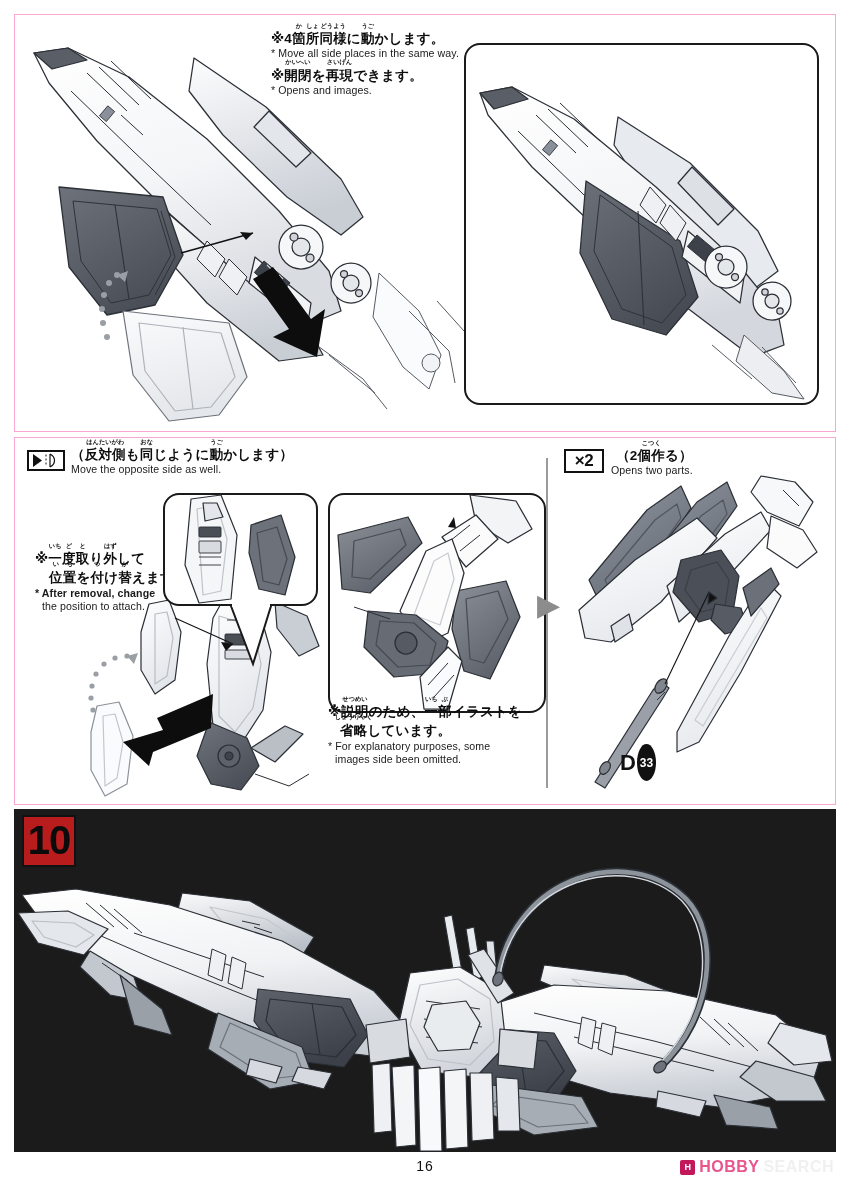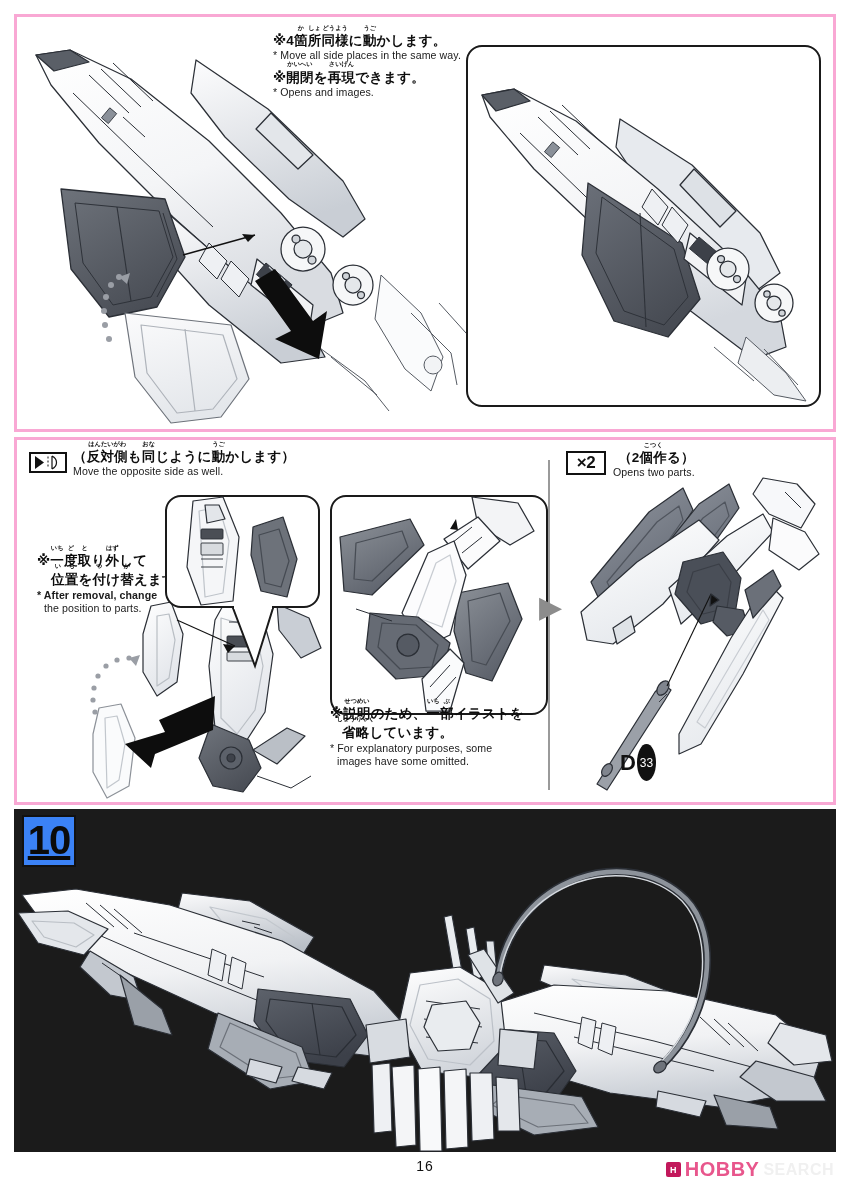--- a/index.html
+++ b/index.html
@@ -4,21 +4,21 @@
 <style>
   html,body{margin:0;padding:0;background:#fff;}
   body{
     width:850px;height:1200px;position:relative;overflow:hidden;
     font-family:"Liberation Sans","DejaVu Sans",sans-serif;
     color:#111;
   }
   .page{position:absolute;inset:0;width:850px;height:1200px;background:#ffffff;}
 
   
-  .panel{position:absolute;border:3px solid #f9a8d4;background:#fff;box-sizing:border-box;}
+  .panel{position:absolute;border:1px solid #f9a8d4;background:#fff;box-sizing:border-box;}
   #panel-1{left:14px;top:14px;width:822px;height:418px;}
   #panel-2{left:14px;top:437px;width:822px;height:368px;}
   #panel-3{left:14px;top:809px;width:822px;height:343px;border:none;background:#1b1b1b;}
 
   .inner-box{position:absolute;border:2px solid #1a1a1a;border-radius:16px;background:#fff;box-sizing:border-box;}
 
   
   .note{position:absolute;line-height:1.16;}
   .jp{font-size:13.5px;font-weight:700;letter-spacing:.2px;color:#0d0d0d;white-space:nowrap;}
   .jp .ruby{display:inline-block;position:relative;}
@@ -34,47 +34,47 @@
   .mirror-badge{
     position:absolute;width:38px;height:21px;border:2px solid #111;background:#fff;
     display:flex;align-items:center;justify-content:center;box-sizing:border-box;
   }
   .x2-badge{
     position:absolute;width:40px;height:24px;border:2.5px solid #111;background:#fff;
     display:flex;align-items:center;justify-content:center;box-sizing:border-box;
     font-size:17px;font-weight:700;letter-spacing:-.5px;
   }
   .step-badge{
-    position:absolute;background:#3b82f6;border:2px solid #111;
+    position:absolute;background:#b91c1c;border:2px solid #111;
     display:flex;align-items:center;justify-content:center;box-sizing:border-box;
-    font-size:40px;font-weight:700;line-height:1;letter-spacing:-1px;color:#0b0b0b;text-decoration:underline;
+    font-size:40px;font-weight:700;line-height:1;letter-spacing:-1px;color:#0b0b0b;
   }
   #step-10-badge{left:8px;top:6px;width:54px;height:52px;padding-bottom:2px;}
 
   
   .part-label{position:absolute;font-size:22px;font-weight:700;display:flex;align-items:center;gap:1px;color:#111;}
   .circle-num{
     display:inline-flex;align-items:center;justify-content:center;
     width:19px;height:37px;border-radius:50%;background:#111;color:#fff;
-    font-size:12px;font-weight:400;line-height:1;
+    font-size:12px;font-weight:700;line-height:1;
   }
 
   
   #page-number{
     position:absolute;left:0;right:0;top:1158px;text-align:center;
     font-size:14px;color:#111;letter-spacing:1px;
   }
   #watermark{
     position:absolute;right:16px;top:1158px;display:flex;align-items:center;gap:4px;
   }
   #watermark .wm-mark{
     width:15px;height:15px;background:#c2185b;border-radius:2px;
     display:flex;align-items:center;justify-content:center;color:#fff;font-size:9px;font-weight:700;
   }
-  #watermark .wm-a{font-size:20px;font-weight:700;color:#e8568c;letter-spacing:.5px;}
+  #watermark .wm-a{font-size:16px;font-weight:700;color:#e8568c;letter-spacing:.5px;}
   #watermark .wm-b{font-size:16px;font-weight:700;color:#f0f0f0;letter-spacing:.5px;}
 
   .divider{position:absolute;background:#9a9a9a;}
   .gray-arrow{position:absolute;color:#8c8c8c;font-size:30px;line-height:1;}
 
   svg{display:block;overflow:visible;}
   .art{position:absolute;}
 </style>
 </head>
 <body>
@@ -262,21 +262,21 @@
     </div>
 
     <div class="note" style="left:20px;top:113px;">
       <div class="jp">
         ※<span class="ruby">一<span class="rb-top">いち</span></span><span class="ruby">度<span class="rb-top">ど</span></span><span class="ruby">取<span class="rb-top">と</span></span>り<span class="ruby">外<span class="rb-top">はず</span></span>して
       </div>
       <div class="jp" style="margin-top:3px;padding-left:14px;">
         <span class="ruby">位<span class="rb-top">い</span></span><span class="ruby">置<span class="rb-top">ち</span></span>を<span class="ruby">付<span class="rb-top">つ</span></span>け<span class="ruby">替<span class="rb-top">か</span></span>えます。
       </div>
       <div class="en" style="margin-top:2px;font-weight:bold;">* After removal, change</div>
-      <div class="en" style="padding-left:7px;">  the position to parts.</div>
+      <div class="en" style="padding-left:7px;">  the position to attach.</div>
     </div>
 
     <div class="art" style="left:48px;top:160px;width:270px;height:200px;">
       <svg width="270" height="200" viewBox="0 0 270 200">
         <defs>
           <linearGradient id="p2-l" x1="0" y1="0" x2="0.4" y2="1">
             <stop offset="0%" stop-color="#ffffff"></stop>
               <stop offset="100%" stop-color="#e2e5ea"></stop>
           </linearGradient>
           <linearGradient id="p2-d" x1="0" y1="0" x2="0.6" y2="1">
@@ -386,21 +386,21 @@
     </div>
 
     <div class="note" style="left:313px;top:266px;">
       <div class="jp">
         ※<span class="ruby">説明<span class="rb-top">せつめい</span></span>のため、<span class="ruby">一<span class="rb-top">いち</span></span><span class="ruby">部<span class="rb-top">ぶ</span></span>イラストを
       </div>
       <div class="jp" style="margin-top:3px;padding-left:12px;">
         <span class="ruby">省略<span class="rb-top">しょうりゃく</span></span>しています。
       </div>
       <div class="en" style="margin-top:2px;">* For explanatory purposes, some</div>
-      <div class="en" style="padding-left:7px;">  images have some omitted.</div>
+      <div class="en" style="padding-left:7px;">  images side been omitted.</div>
     </div>
 
     <div class="divider" style="left:531px;top:20px;width:1.5px;height:330px;"></div>
     <div class="gray-arrow" style="left:522px;top:152px;">▶</div>
 
     <div class="x2-badge" style="left:549px;top:11px;">
       <span>×2</span>
     </div>
     <div class="note" style="left:596px;top:10px;text-align:right;">
       <div class="jp">

